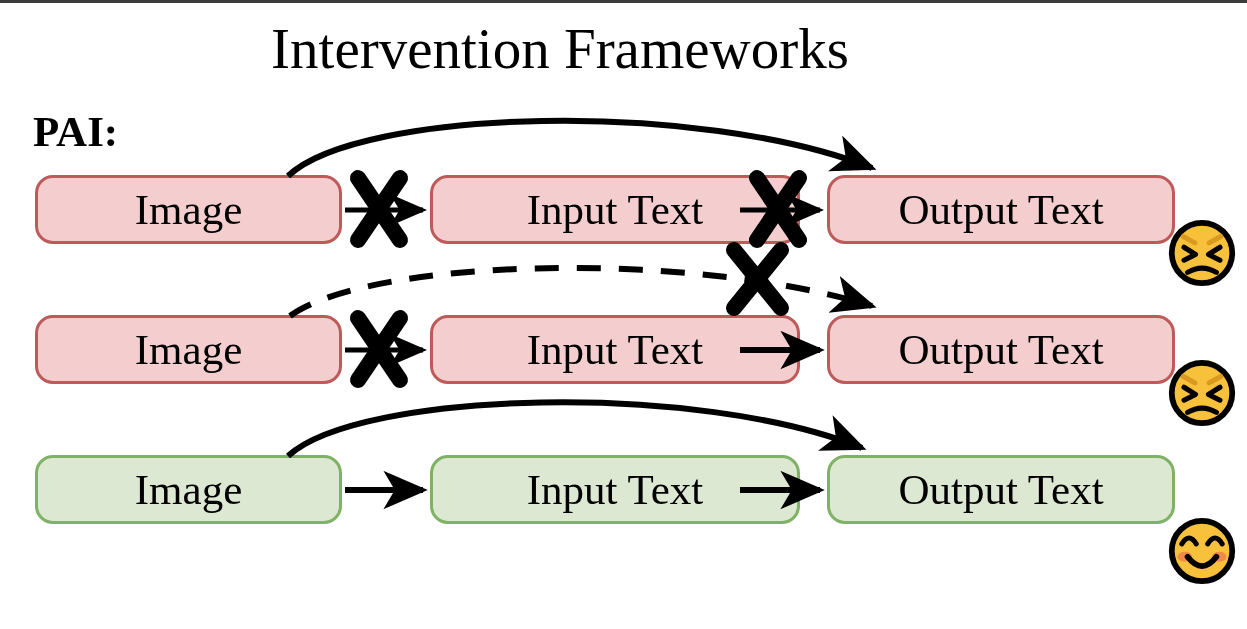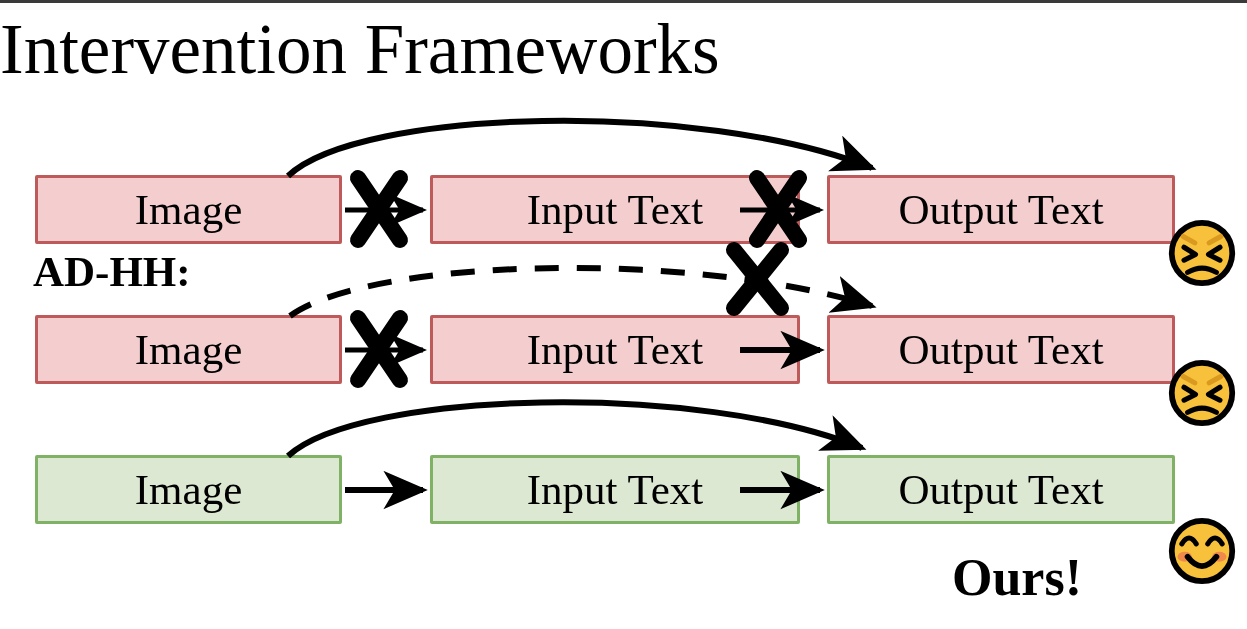--- a/index.html
+++ b/index.html
@@ -23,43 +23,44 @@
     top: 0;
     width: 1247px;
     height: 3px;
     background: #3a3a3a;
   }
   #title {
     position: absolute;
     left: 0;
     top: 18px;
     width: 1120px;
-    font-family: "Liberation Serif", serif;
-    font-size: 71px;
+    text-align: center;
+    font-family: "Liberation Serif", serif;
+    font-size: 57px;
     line-height: 62px;
     color: #000000;
     letter-spacing: 0px;
     white-space: nowrap;
   }
   .row-label {
     position: absolute;
     font-family: "Liberation Serif", serif;
     font-weight: bold;
     font-size: 43px;
     line-height: 43px;
     color: #000000;
     white-space: nowrap;
   }
   #label-pai  { left: 33px; top: 110px; }
   #label-adhh { left: 33px; top: 250px; }
 
   .node {
     position: absolute;
     box-sizing: border-box;
-    border-radius: 2px;
+    border-radius: 18px;
     display: flex;
     align-items: center;
     justify-content: center;
     font-family: "Liberation Serif", serif;
     font-size: 43px;
     line-height: 43px;
     color: #000000;
     white-space: nowrap;
     height: 69px;
   }
@@ -113,21 +114,21 @@
 </style>
 </head>
 <body>
 
 <div id="canvas">
 
   <div class="top-rule"></div>
 
   <div id="title">Intervention Frameworks</div>
 
-  <div class="row-label" id="label-adhh">AD-HH:</div>
+  <div class="row-label" id="label-pai">PAI:</div>
 
   <div class="node bad r1 c-image">Image</div>
   <div class="node bad r1 c-input">Input Text</div>
   <div class="node bad r1 c-output">Output Text</div>
 
   <div class="node bad r2 c-image">Image</div>
   <div class="node bad r2 c-input">Input Text</div>
   <div class="node bad r2 c-output">Output Text</div>
 
   <div class="node good r3 c-image">Image</div>
@@ -216,15 +217,14 @@
 
   <svg class="emoji" id="emoji-3" viewBox="0 0 100 100">
     <circle cx="50" cy="50" r="42" fill="#F8C13C" stroke="#000" stroke-width="8"></circle>
     <path d="M22 40 Q32 24 42 40" fill="none" stroke="#000" stroke-width="7" stroke-linecap="round"></path>
     <path d="M58 40 Q68 24 78 40" fill="none" stroke="#000" stroke-width="7" stroke-linecap="round"></path>
     <ellipse cx="26" cy="58" rx="10" ry="7" fill="#F08A4B"></ellipse>
     <ellipse cx="74" cy="58" rx="10" ry="7" fill="#F08A4B"></ellipse>
     <path d="M30 58 Q50 84 70 58" fill="none" stroke="#000" stroke-width="8" stroke-linecap="round"></path>
   </svg>
 
-  <div id="ours-label">Ours!</div>
 
 </div>
 
 </body></html>

